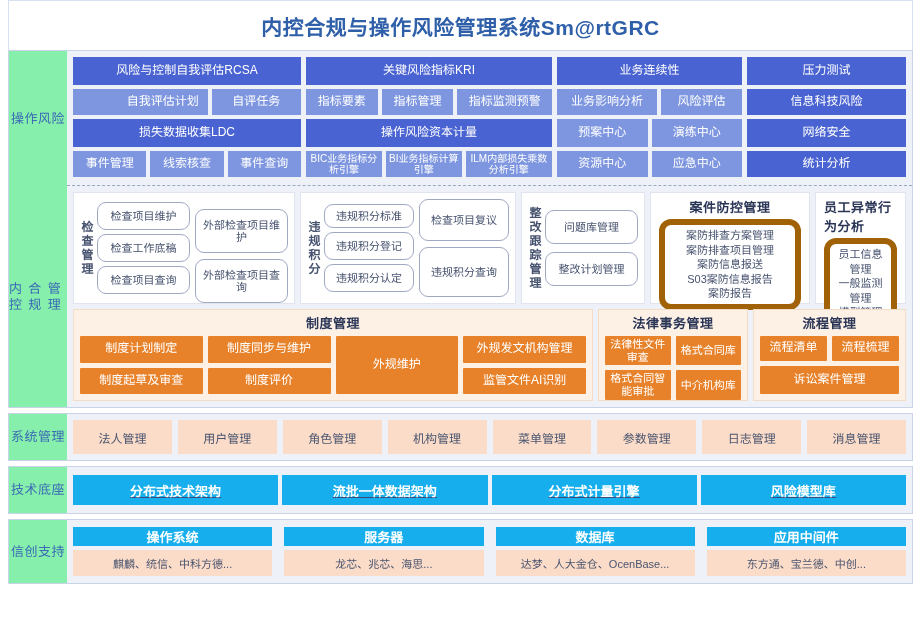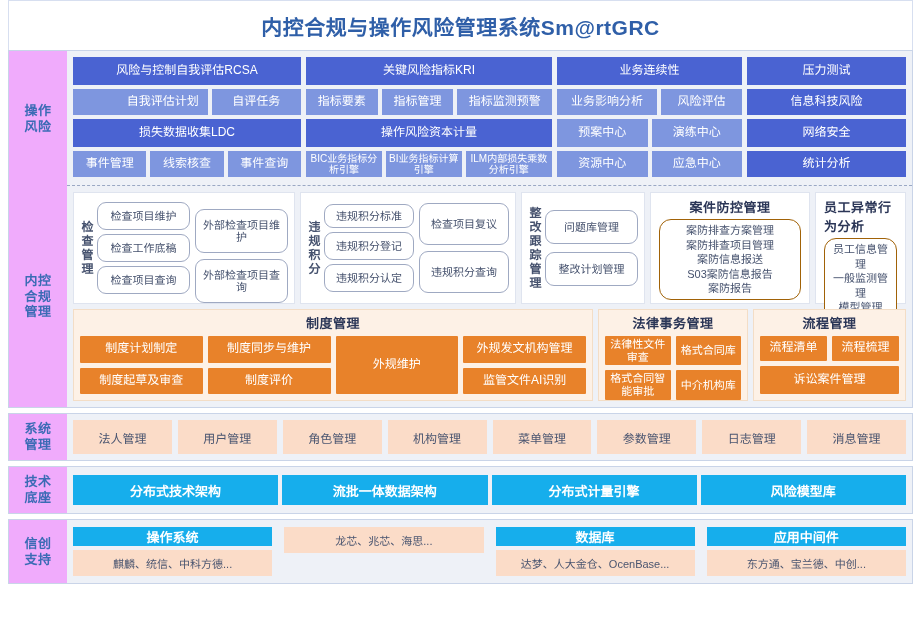--- a/index.html
+++ b/index.html
@@ -49,29 +49,29 @@
     align-items: stretch;
     border: 1px solid #c9d4e8;
     box-sizing: border-box;
     margin-bottom: 5px;
     background: #ffffff;
   }
   .band-label {
     width: 58px;
     min-width: 58px;
     display: flex;
-    flex-direction: column;
+    flex-direction: row;
     align-items: center;
     justify-content: center;
     font-size: 13px;
-    font-weight: bold;
+    font-weight: normal;
     color: #3b6bb5;
     line-height: 1.22;
     letter-spacing: 0.5px;
-    background: #f0abfc;
+    background: #86efac;
   }
   .band-body {
     flex: 1;
     background: #eef1f7;
     padding: 6px;
     box-sizing: border-box;
     display: flex;
     gap: 6px;
   }
 
@@ -172,21 +172,21 @@
     justify-content: flex-start;
     gap: 3px;
   }
   .panel-title {
     font-size: 13px;
     font-weight: bold;
     color: #2b3657;
     letter-spacing: 0.5px;
   }
   .pill-list {
-    border: 1px solid #a16207;
+    border: 6px solid #a16207;
     border-radius: 12px;
     background: #ffffff;
     color: #46526e;
     font-size: 11px;
     line-height: 1.32;
     text-align: center;
     padding: 3px 8px;
     box-sizing: border-box;
     width: 100%;
     flex: 1;
@@ -360,21 +360,21 @@
 
         <div class="panel" style="width:216px;">
           <div class="vlabel">违规积分</div>
           <div class="col" style="flex:1;gap:4px;">
             <div class="pill" style="height:24px;">违规积分标准</div>
             <div class="pill" style="height:28px;">违规积分登记</div>
             <div class="pill" style="height:28px;">违规积分认定</div>
           </div>
           <div class="col" style="flex:1;gap:6px;">
             <div class="pill" style="height:42px;">检查项目复议</div>
-            <div class="pill" style="height:42px;">违规积分查询</div>
+            <div class="pill" style="height:50px;">违规积分查询</div>
           </div>
         </div>
 
         <div class="panel" style="width:124px;">
           <div class="vlabel">整改跟踪管理</div>
           <div class="col" style="flex:1;gap:8px;">
             <div class="pill" style="height:34px;">问题库管理</div>
             <div class="pill" style="height:34px;">整改计划管理</div>
           </div>
         </div>
@@ -471,39 +471,40 @@
       <div class="pinkbtn">日志管理</div>
       <div class="pinkbtn">消息管理</div>
     </div>
   </div>
 
   <div class="band">
     <div class="band-label">
       <span>技术</span>
       <span>底座</span>
     </div>
-    <div class="band-body" style="gap:4px;padding:8px 6px;">
+    <div class="band-body" style="gap:4px;padding:8px 6px;text-decoration:underline;">
       <div class="cyanbtn">分布式技术架构</div>
       <div class="cyanbtn">流批一体数据架构</div>
       <div class="cyanbtn">分布式计量引擎</div>
       <div class="cyanbtn">风险模型库</div>
     </div>
   </div>
 
   <div class="band">
     <div class="band-label">
       <span>信创</span>
       <span>支持</span>
     </div>
     <div class="band-body" style="gap:12px;padding:7px 6px;">
       <div class="stackcol">
         <div class="cyanbtn">操作系统</div>
         <div class="stacksub">麒麟、统信、中科方德...</div>
       </div>
       <div class="stackcol">
+        <div class="cyanbtn">服务器</div>
         <div class="stacksub">龙芯、兆芯、海思...</div>
       </div>
       <div class="stackcol">
         <div class="cyanbtn">数据库</div>
         <div class="stacksub">达梦、人大金仓、OcenBase...</div>
       </div>
       <div class="stackcol">
         <div class="cyanbtn">应用中间件</div>
         <div class="stacksub">东方通、宝兰德、中创...</div>
       </div>

